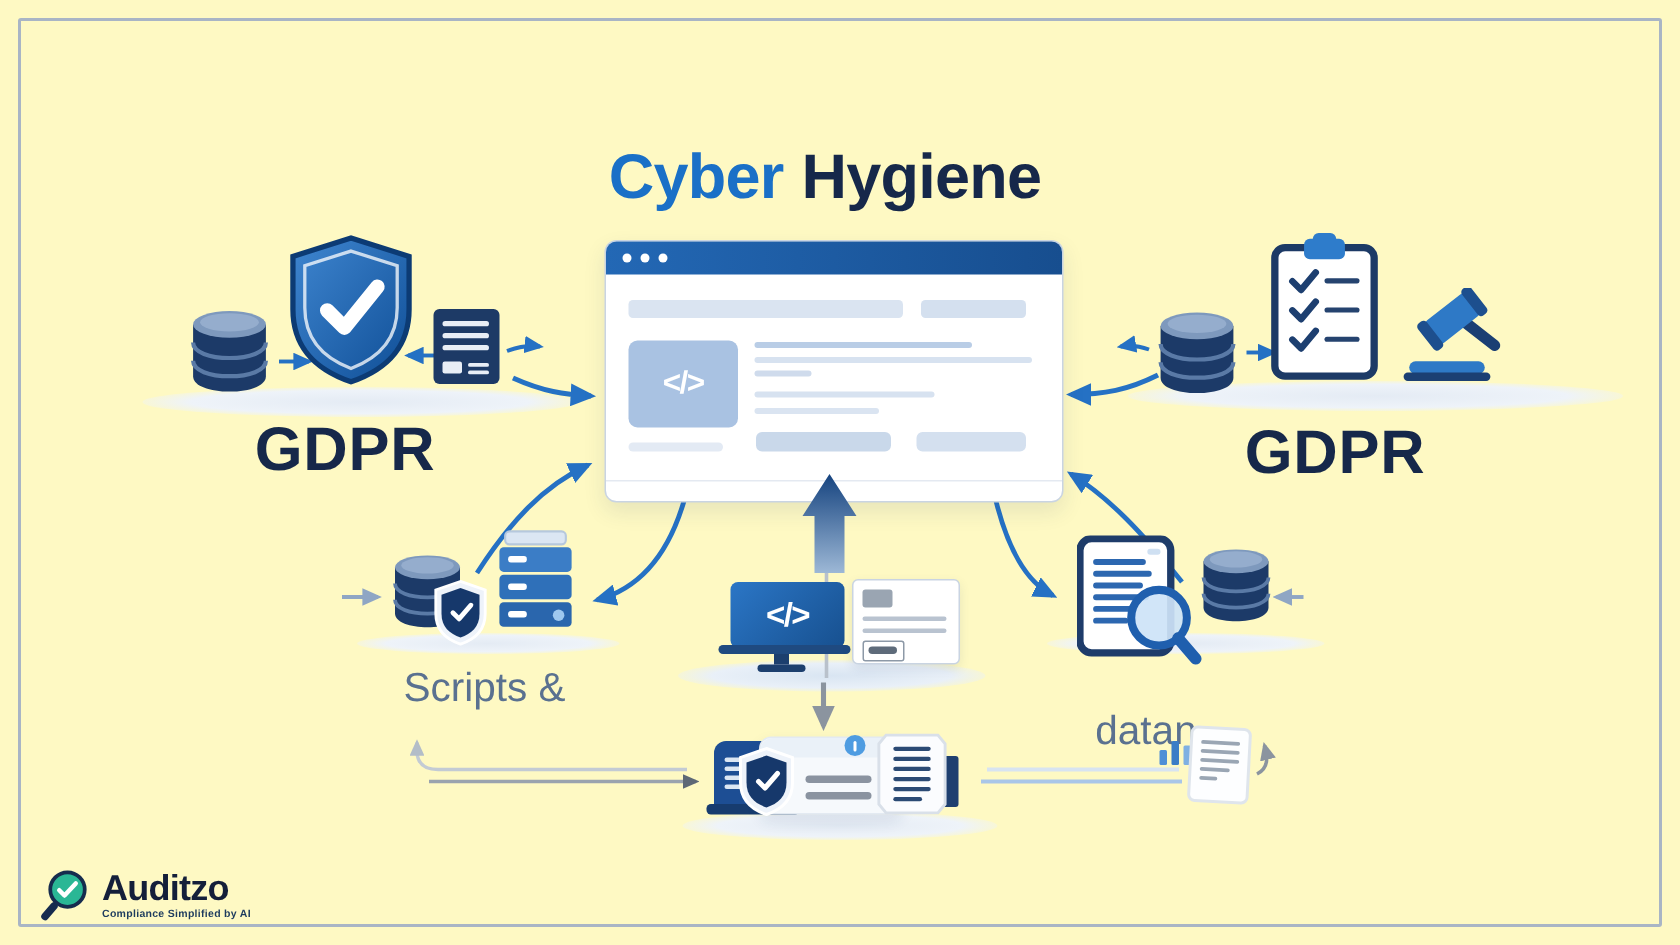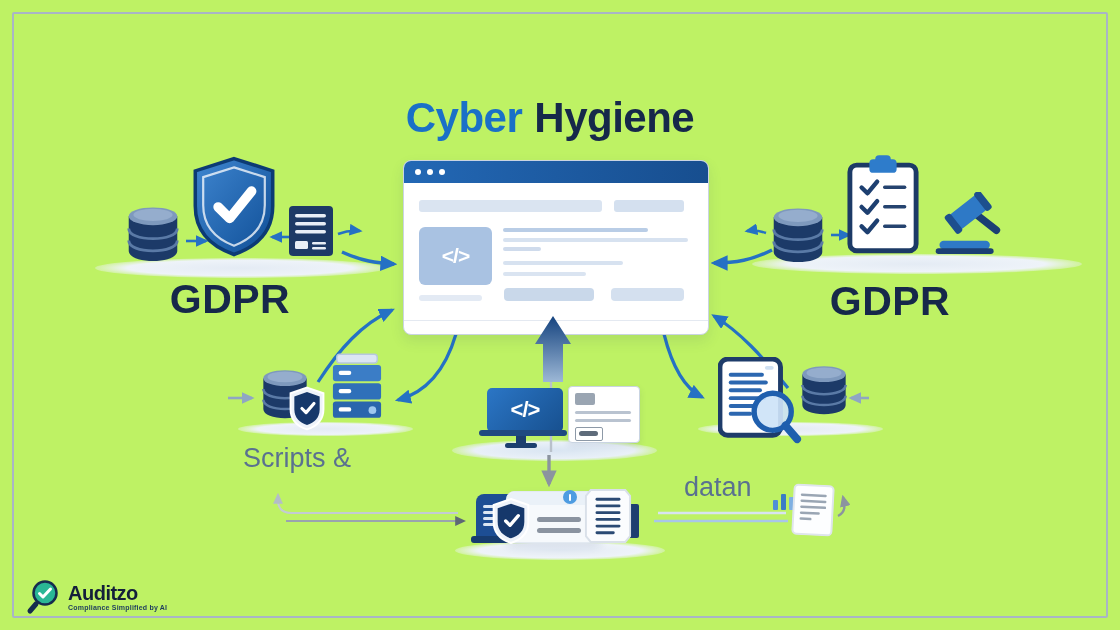--- a/index.html
+++ b/index.html
@@ -1,30 +1,30 @@
 <!DOCTYPE html>
 <html><head>
 <meta charset="utf-8">
 <style>
   html,body{margin:0;padding:0;background:#fff;}
   body{width:1120px;height:630px;position:relative;overflow:hidden;
        font-family:"Liberation Sans", sans-serif;}
   .abs{position:absolute;}
-  .canvas{position:absolute;inset:0;background:#bef264;}
+  .canvas{position:absolute;inset:0;background:#fef9c3;}
   .frame{position:absolute;left:12px;top:12px;right:12px;bottom:12px;
          border:2px solid #a9b5c5;border-radius:2px;}
   
   .title{position:absolute;left:0;top:66px;width:1100px;text-align:center;
          font-size:42px;font-weight:800;letter-spacing:-.5px;}
   .t-blue{color:#1a70c7;}
   .t-navy{color:#16284a;margin-left:12px;}
   
   .big-label{position:absolute;font-size:41px;font-weight:800;color:#16284a;
              text-align:center;letter-spacing:.5px;}
-  .small-label{position:absolute;font-size:27px;color:#5a7190;}
+  .small-label{position:absolute;font-size:27px;color:#5a7190;text-align:center;}
   
   .swoosh{position:absolute;border-radius:50%;
           background:radial-gradient(ellipse at center,#e4ebf4 0%,#eef3f9 55%,rgba(255,255,255,0) 80%);}
   
   .bwindow{position:absolute;left:403px;top:160px;width:304px;height:173px;
            background:#fff;border:1px solid #c9d4e2;border-radius:8px;
            box-shadow:0 6px 14px rgba(30,60,110,.10);}
   .bwindow .bar{position:absolute;left:0;top:0;width:100%;height:22px;
            border-radius:7px 7px 0 0;
            background:linear-gradient(90deg,#2368b5,#174e8f);}
@@ -44,21 +44,21 @@
   
   .bcard{position:absolute;left:506px;top:491px;width:94px;height:50px;background:#f6f9fc;
          border:1px solid #e3eaf2;border-radius:8px;box-shadow:0 4px 9px rgba(30,60,110,.10);}
   .bcard .topstrip{position:absolute;left:0;top:0;width:100%;height:13px;background:#eaf1f8;
          border-radius:8px 8px 0 0;}
   .infodot{position:absolute;left:563px;top:490px;width:14px;height:14px;border-radius:50%;
            background:#4e9ce1;display:flex;align-items:center;justify-content:center;}
   .infodot span{display:block;width:2px;height:7px;background:#fff;border-radius:1px;}
   
   .logo{position:absolute;left:26px;top:578px;display:flex;align-items:center;gap:4px;}
-  .logo-name{font-size:20px;font-weight:800;color:#141f3a;letter-spacing:-.5px;line-height:1;}
+  .logo-name{font-size:24px;font-weight:800;color:#141f3a;letter-spacing:-.5px;line-height:1;}
   .logo-tag{font-size:7px;font-weight:700;color:#1d3b5e;letter-spacing:.2px;margin-top:1px;}
   svg{display:block;}
 </style>
 </head>
 <body>
 
 <div class="canvas">
   <div class="frame"></div>
 
   <svg width="0" height="0" aria-hidden="true">

